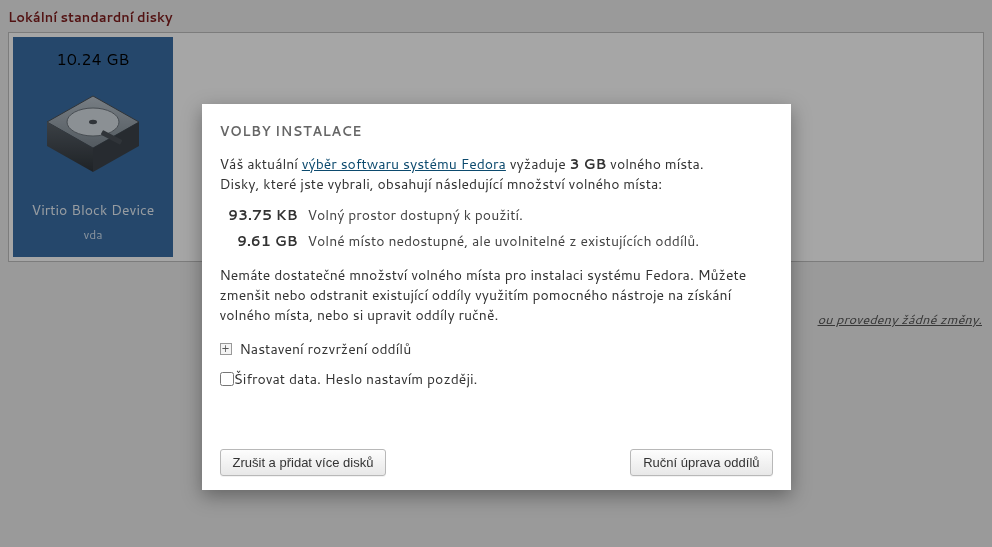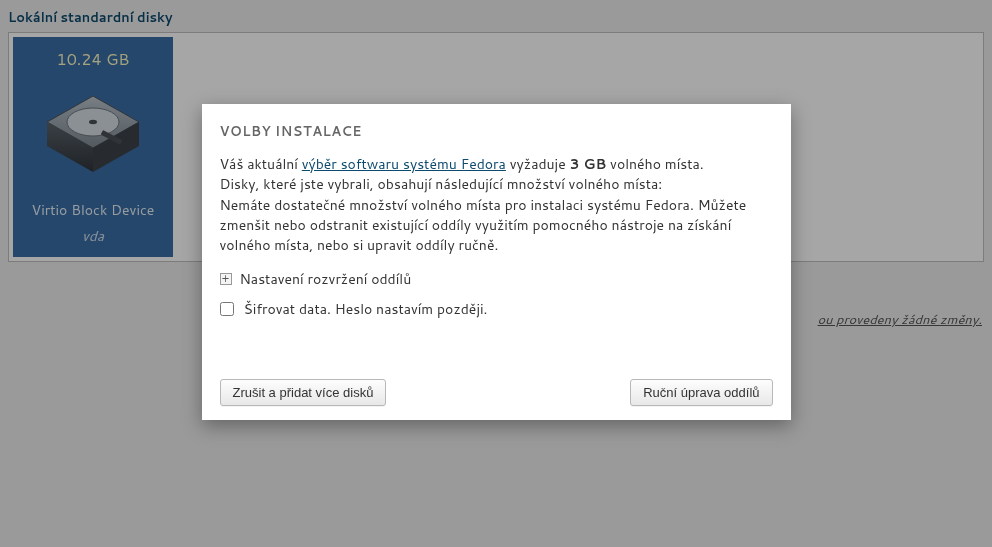--- a/index.html
+++ b/index.html
@@ -3,42 +3,42 @@
 <meta charset="utf-8">
 <style>
   * { box-sizing: border-box; margin: 0; padding: 0; }
   html, body { width: 992px; height: 547px; overflow: hidden; font-family: "Cantarell", "DejaVu Sans", sans-serif; font-size: 14px; color: #2e3436; background: #ededed; }
   .page {
     position: relative;
     width: 992px; height: 547px;
     padding: 8px;
   }
   .instructions { font-size: 14px; color: #2e3436; margin-bottom: 10px; }
-  .section-label { font-weight: bold; font-size: 13px; color: #0c4a6e; margin-bottom: 6px; }
+  .section-label { font-weight: bold; font-size: 13px; color: #7f1d1d; margin-bottom: 6px; }
   .disk-panel {
     border: 1px solid #bfbfbf;
     background: #ffffff;
     padding: 4px;
     height: 230px;
     position: relative;
   }
   .disk-tile {
     width: 160px;
     height: 220px;
     background: #3a6ea5;
     color: #ffffff;
     display: flex;
     flex-direction: column;
     align-items: center;
     padding: 10px 5px 8px 5px;
   }
-  .disk-size { font-size: 16px; color: #fef9c3; margin-bottom: 10px; }
+  .disk-size { font-size: 16px; color: #000000; margin-bottom: 10px; }
   .disk-icon { width: 110px; height: 110px; display:flex; align-items:center; justify-content:center; margin-bottom: 10px;}
   .disk-name { font-size: 14px; color: #e8f0f8; text-align:center; }
-  .disk-id { font-size: 14px; color: #cfe0f0; margin-top: 6px; font-style: italic; }
+  .disk-id { font-size: 12px; color: #cfe0f0; margin-top: 6px; }
   .hint-italic {
     position: absolute;
     right: 10px;
     top: 310px;
     font-style: italic;
     color: #555;
     font-size: 13px;
     text-decoration: underline;
   }
 
@@ -75,21 +75,21 @@
   .space-label { color: #444; }
   .warn { margin-bottom: 14px; }
   .expander-row { display:flex; align-items:center; gap:8px; margin: 8px 0; cursor:pointer; color:#333; }
   .expander-icon {
     width: 12px; height: 12px;
     display:flex; align-items:center; justify-content:center;
     font-size: 11px; color:#555;
     border:1px solid #999; background:#f4f4f4;
     line-height: 1;
   }
-  .check-row { display:flex; align-items:center; gap:10px; margin: 10px 0 20px 0; color:#333; }
+  .check-row { display:flex; align-items:center; margin: 10px 0 20px 0; color:#333; }
   input[type="checkbox"] { width:14px; height:14px; }
   .button-row {
     display:flex;
     justify-content: space-between;
     align-items: center;
     margin-top: auto;
     padding-top: 40px;
   }
   .button-row .right { display:flex; gap:10px; }
   button.btn {
@@ -141,20 +141,30 @@
 
   <div class="overlay">
     <div class="modal">
       <div class="modal-title">VOLBY INSTALACE</div>
       <div class="modal-body">
         <p>
           <span>Váš aktuální </span><a href="#">výběr softwaru systému Fedora</a><span> vyžaduje </span><strong>3 GB</strong><span> volného místa.</span>
         </p>
         <p>Disky, které jste vybrali, obsahují následující množství volného místa:</p>
 
+        <div class="space-rows">
+          <div class="space-row">
+            <div class="space-value">93.75 KB</div>
+            <div class="space-label">Volný prostor dostupný k použití.</div>
+          </div>
+          <div class="space-row">
+            <div class="space-value">9.61 GB</div>
+            <div class="space-label">Volné místo nedostupné, ale uvolnitelné z existujících oddílů.</div>
+          </div>
+        </div>
 
         <p class="warn">Nemáte dostatečné množství volného místa pro instalaci systému Fedora.  Můžete zmenšit nebo odstranit existující oddíly využitím pomocného nástroje na získání volného místa, nebo si upravit oddíly ručně.</p>
 
         <div class="expander-row">
           <span class="expander-icon">+</span>
           <span>Nastavení rozvržení oddílů</span>
         </div>
 
         <label class="check-row">
           <input type="checkbox" style="">

